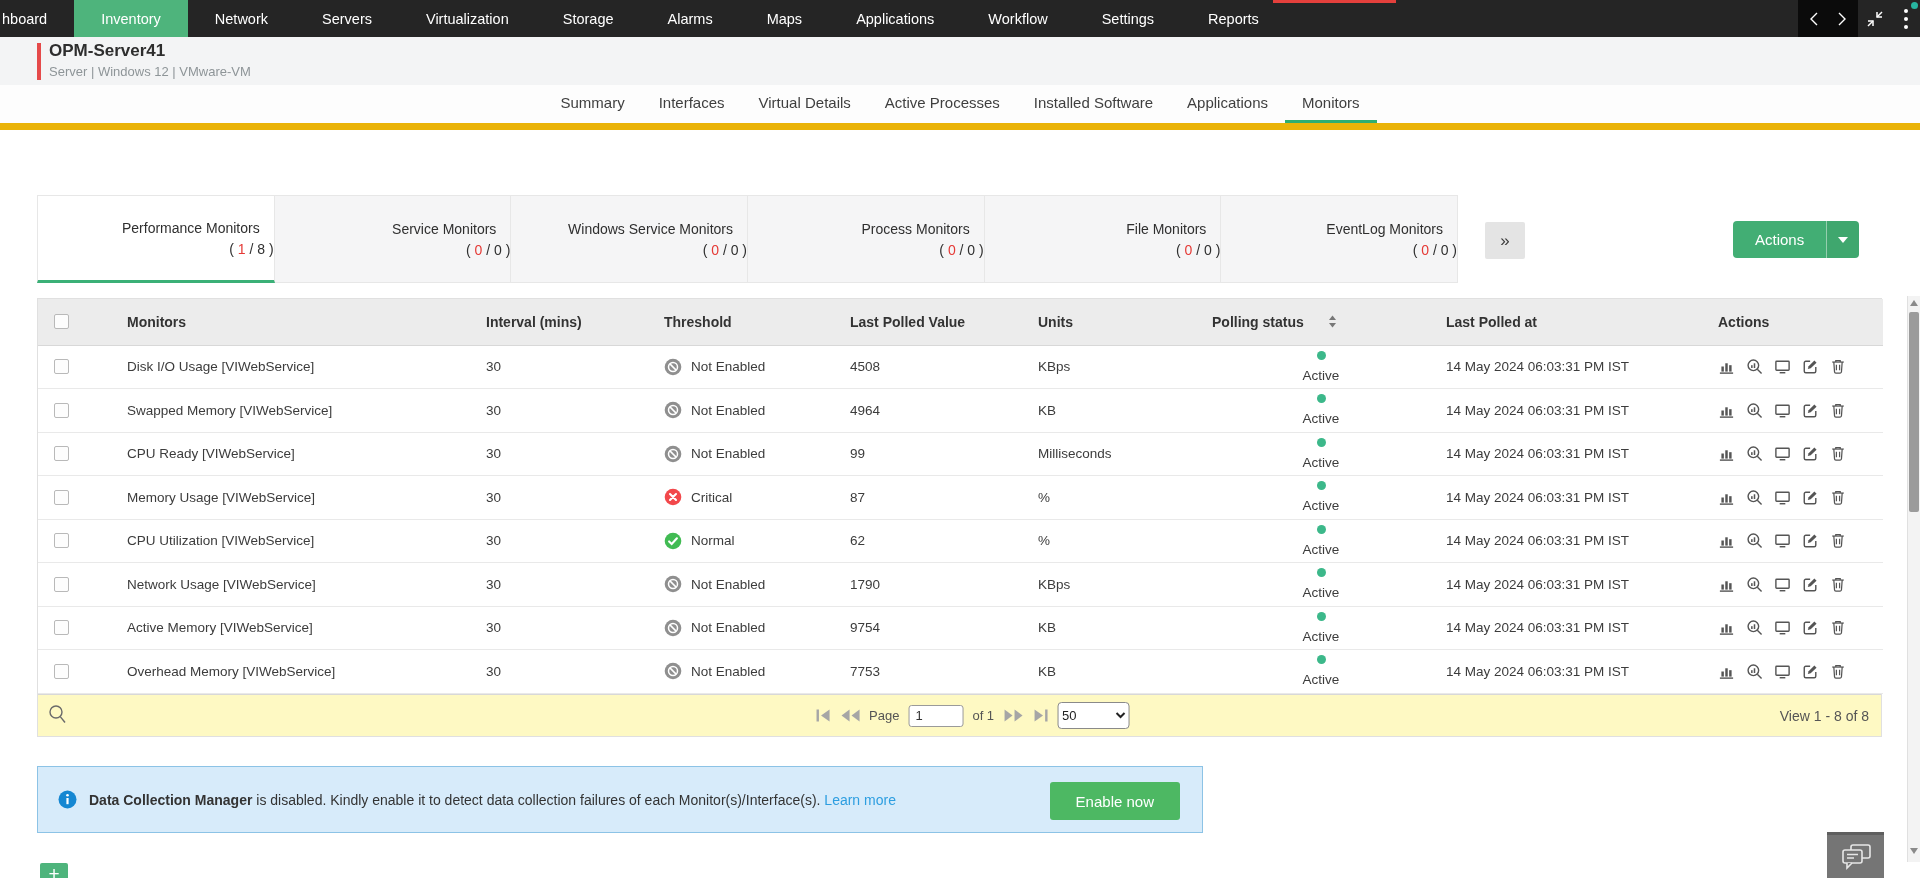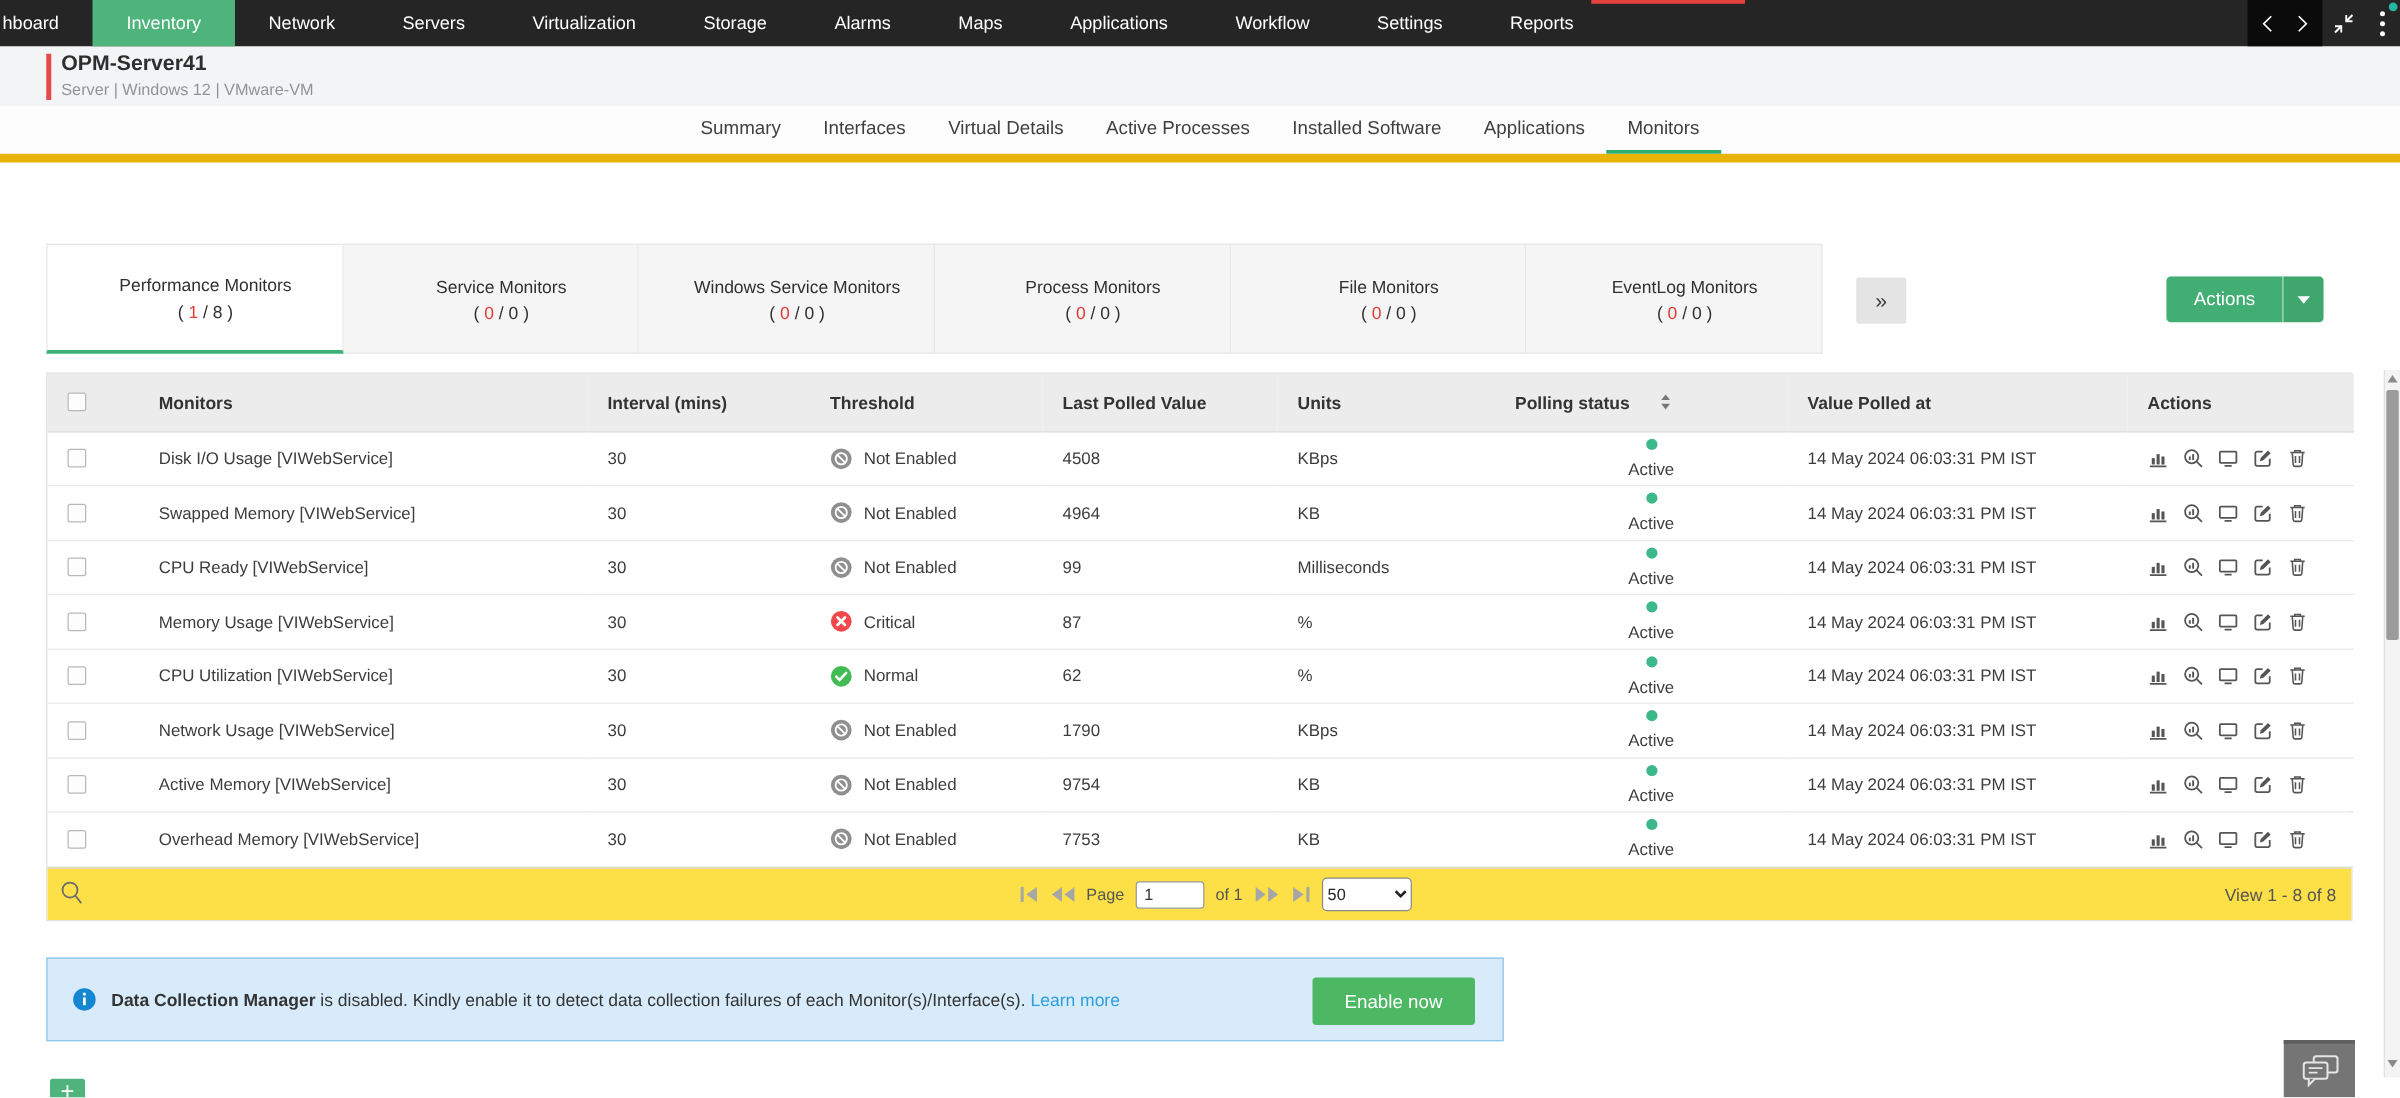--- a/index.html
+++ b/index.html
@@ -33,21 +33,21 @@
   
   .page-tabs { position:absolute; left:0; top:85px; width:1920px; height:45px; background:#fdfdfd;
                border-bottom:7px solid #eab308; display:flex; justify-content:center; }
   .page-tab { display:flex; align-items:center; padding:0 17px; font-size:15px; color:#3f3f3f;
               cursor:pointer; border-bottom:3px solid transparent; }
   .page-tab.active { border-bottom-color:#2fae71; }
 
   
   .mtabs { position:absolute; left:37px; top:195px; width:1421px; height:88px; display:flex; }
   .mtab { flex:1; background:#f5f5f6; border:1px solid #e7e7e7; border-left:none;
-          display:flex; flex-direction:column; align-items:center; justify-content:center;
+          display:flex; flex-direction:column; align-items:flex-end; justify-content:center;
           gap:4px; cursor:pointer; text-align:center;padding-left:17px; }
   .mtab:first-child { border-left:1px solid #e7e7e7; }
   .mtab .mtab-label { font-size:14px; color:#2f2f2f; line-height:18px; padding:0 14px; }
   .mtab .mtab-count { font-size:14px; color:#2f2f2f; }
   .mtab .count-red { color:#e53935; }
   .mtab.active { background:#fff; border-bottom:3px solid #3bb077; }
   .mtab-overflow { position:absolute; left:1485px; top:222px; width:40px; height:37px; background:#e4e4e4;
                    display:flex; align-items:center; justify-content:center; font-size:17px; color:#3c3c3c;
                    cursor:pointer; border-radius:2px; }
   .actions-btn { position:absolute; left:1733px; top:221px; height:37px; display:flex; border-radius:4px;
@@ -71,21 +71,21 @@
               cursor:pointer; }
   .th-flex { display:flex; align-items:center; gap:24px; }
   .threshold-cell { display:flex; align-items:center; gap:9px; }
   .status-cell { display:flex; align-items:center; gap:8px;flex-direction:column; }
   .status-dot { width:9px; height:9px; border-radius:50%; background:#3cb88a; }
   .date-cell { font-size:13px; }
   .actions-cell { display:flex; align-items:center; gap:11px; }
   .action-icon { display:flex; align-items:center; cursor:pointer; }
 
   
-  .pagination { position:relative; height:42px; background:#fde047; border-top:1px solid #d8d8d8; }
+  .pagination { position:relative; height:42px; background:#fef9c3; border-top:1px solid #d8d8d8; }
   .pg-search { position:absolute; left:10px; top:9px; cursor:pointer; }
   .pg-center { position:absolute; left:50%; top:0; transform:translateX(-46%); height:42px;
                display:flex; align-items:center; gap:9px; }
   .pg-btn { display:flex; align-items:center; cursor:pointer; }
   .pg-label { font-size:13px; color:#555; }
   .pg-input { width:55px; height:22px; border:1px solid #9a9a9a; border-radius:3px; font-size:13px;
               padding:0 6px; color:#333; background:#fff; }
   .pg-size { height:27px; width:72px; border:1px solid #8a8a8a; border-radius:4px; font-size:13px;
              background:#fff; color:#222; }
   .pg-view { position:absolute; right:12px; top:13px; font-size:14px; color:#555; }
@@ -243,21 +243,21 @@
               <span class="th-flex">
                 <span>Polling status</span>
                 <span style="display: flex;">
                   <svg width="9" height="13" viewBox="0 0 9 13">
                     <path d="M4.5 0.5 L8 5 H1 Z" fill="#777"></path>
                     <path d="M4.5 12.5 L1 8 H8 Z" fill="#777"></path>
                   </svg>
                 </span>
               </span>
             </th>
-            <th>Value Polled at</th>
+            <th>Last Polled at</th>
             <th>Actions</th>
           </tr>
         </thead>
       <tbody>
           <tr>
             <td>
               <div class="checkbox"></div>
             </td>
             <td class="cell-name">Disk I/O Usage [VIWebService]</td>
             <td>30</td>

